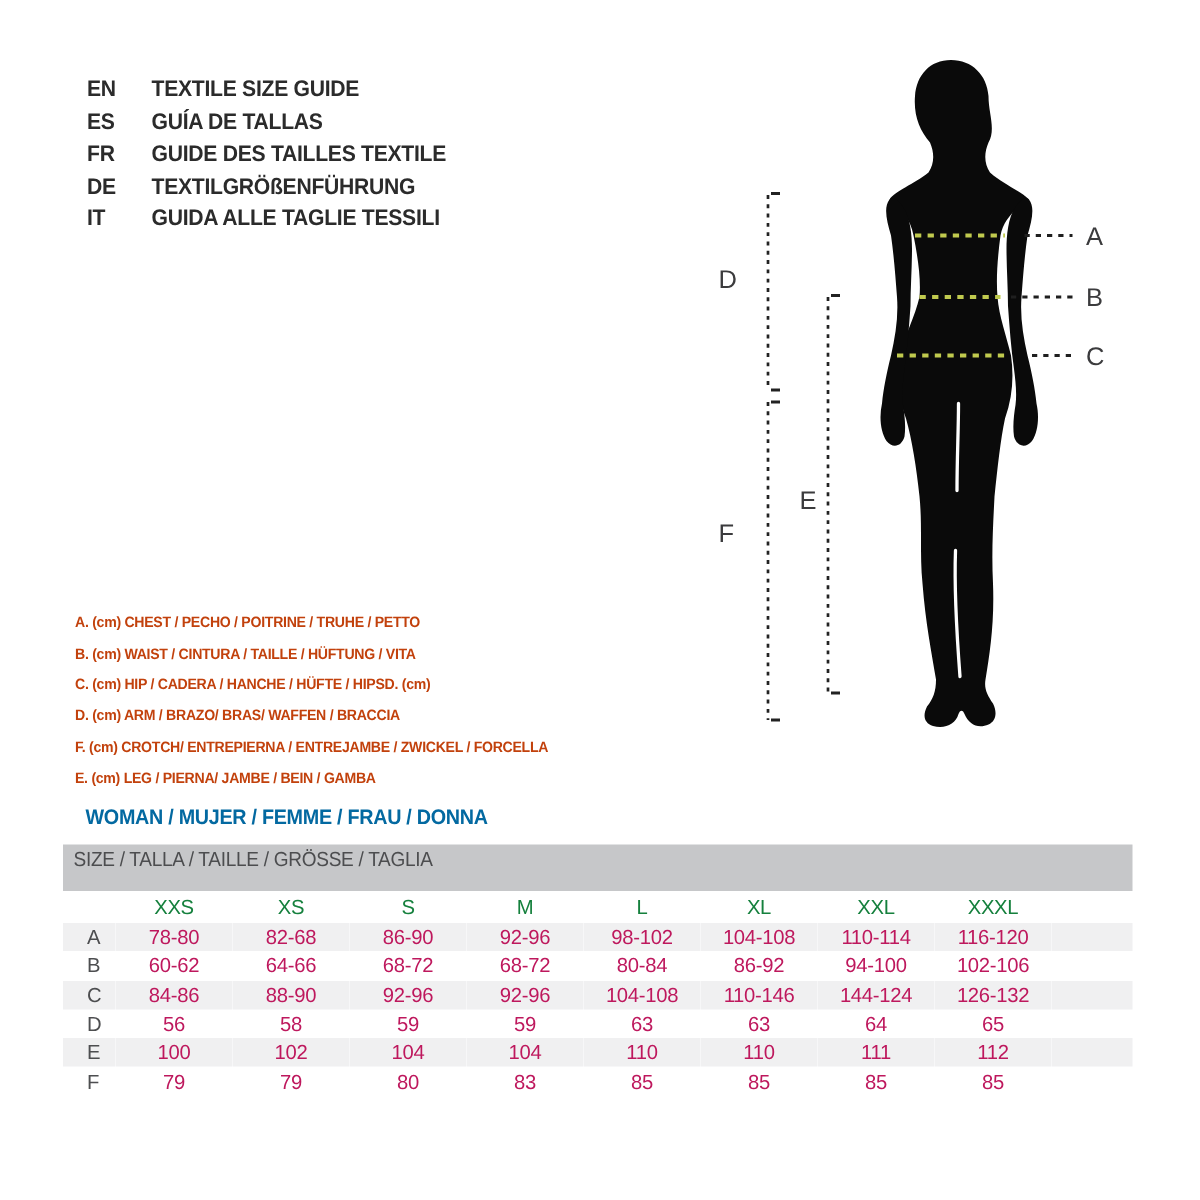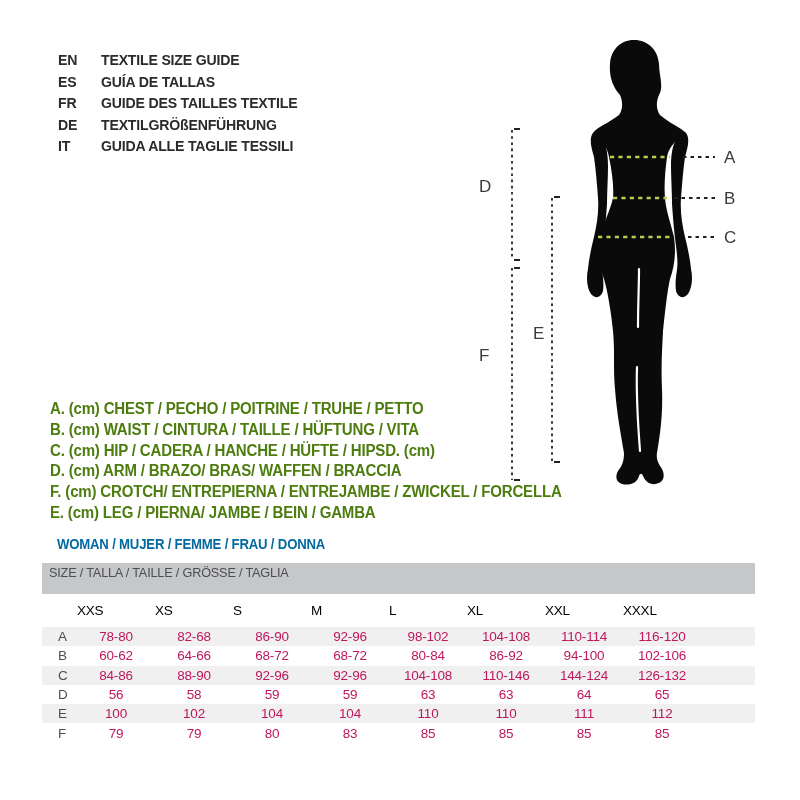--- a/index.html
+++ b/index.html
@@ -9,35 +9,35 @@
   .cx{display:inline-block;transform:scaleX(.94);transform-origin:0 50%;white-space:nowrap;}
 
   
   #lang-block{left:58px;top:51px;}
   .lang-row{display:flex;height:21.6px;
             font-size:15px;font-weight:700;color:#2b2b2b;letter-spacing:-.2px;}
   .lang-code{width:43px;flex:0 0 43px;}
 
   
   #legend-block{left:50px;top:400px;}
-  .legend-line{height:20.75px;display:flex;align-items:flex-start;
-               font-size:16px;font-weight:700;color:#4d7c0f;letter-spacing:-.2px;}
+  .legend-line{height:20.75px;display:flex;align-items:flex-end;
+               font-size:10px;font-weight:700;color:#c2410c;letter-spacing:-.2px;}
 
   
   #woman-title{left:57px;top:536px;font-size:14px;font-weight:700;
                color:#0369a1;letter-spacing:-.2px;}
 
   
   #table-wrap{left:42px;top:563px;width:713px;}
   #size-banner{height:31px;line-height:19px;background:#c6c7c9;color:#4c4d4f;
                font-size:13.5px;font-weight:400;padding-left:7px;letter-spacing:-.2px;
                box-sizing:border-box;}
   table{border-collapse:collapse;table-layout:fixed;width:713px;}
   td,th{padding:0;font-weight:400;letter-spacing:-.2px;overflow:hidden;}
-  tr.size-head td{height:33px;font-size:13.5px;color:#000000;text-align:left;}
+  tr.size-head td{height:21px;font-size:13.5px;color:#15803d;text-align:center;}
   tr.data-row td{height:19.3px;font-size:13.5px;color:#be185d;text-align:center;}
   tr.data-row td.rowlabel{text-align:left;padding-left:16px;color:#4d4e50;}
   tr.alt{background:#f0f0f1;}
 
   
   #figure-svg{left:455px;top:25px;}
   .marker-label{font-family:"Liberation Sans",sans-serif;font-size:17px;fill:#3b3b3d;}
 </style>
 </head>
 <body>

